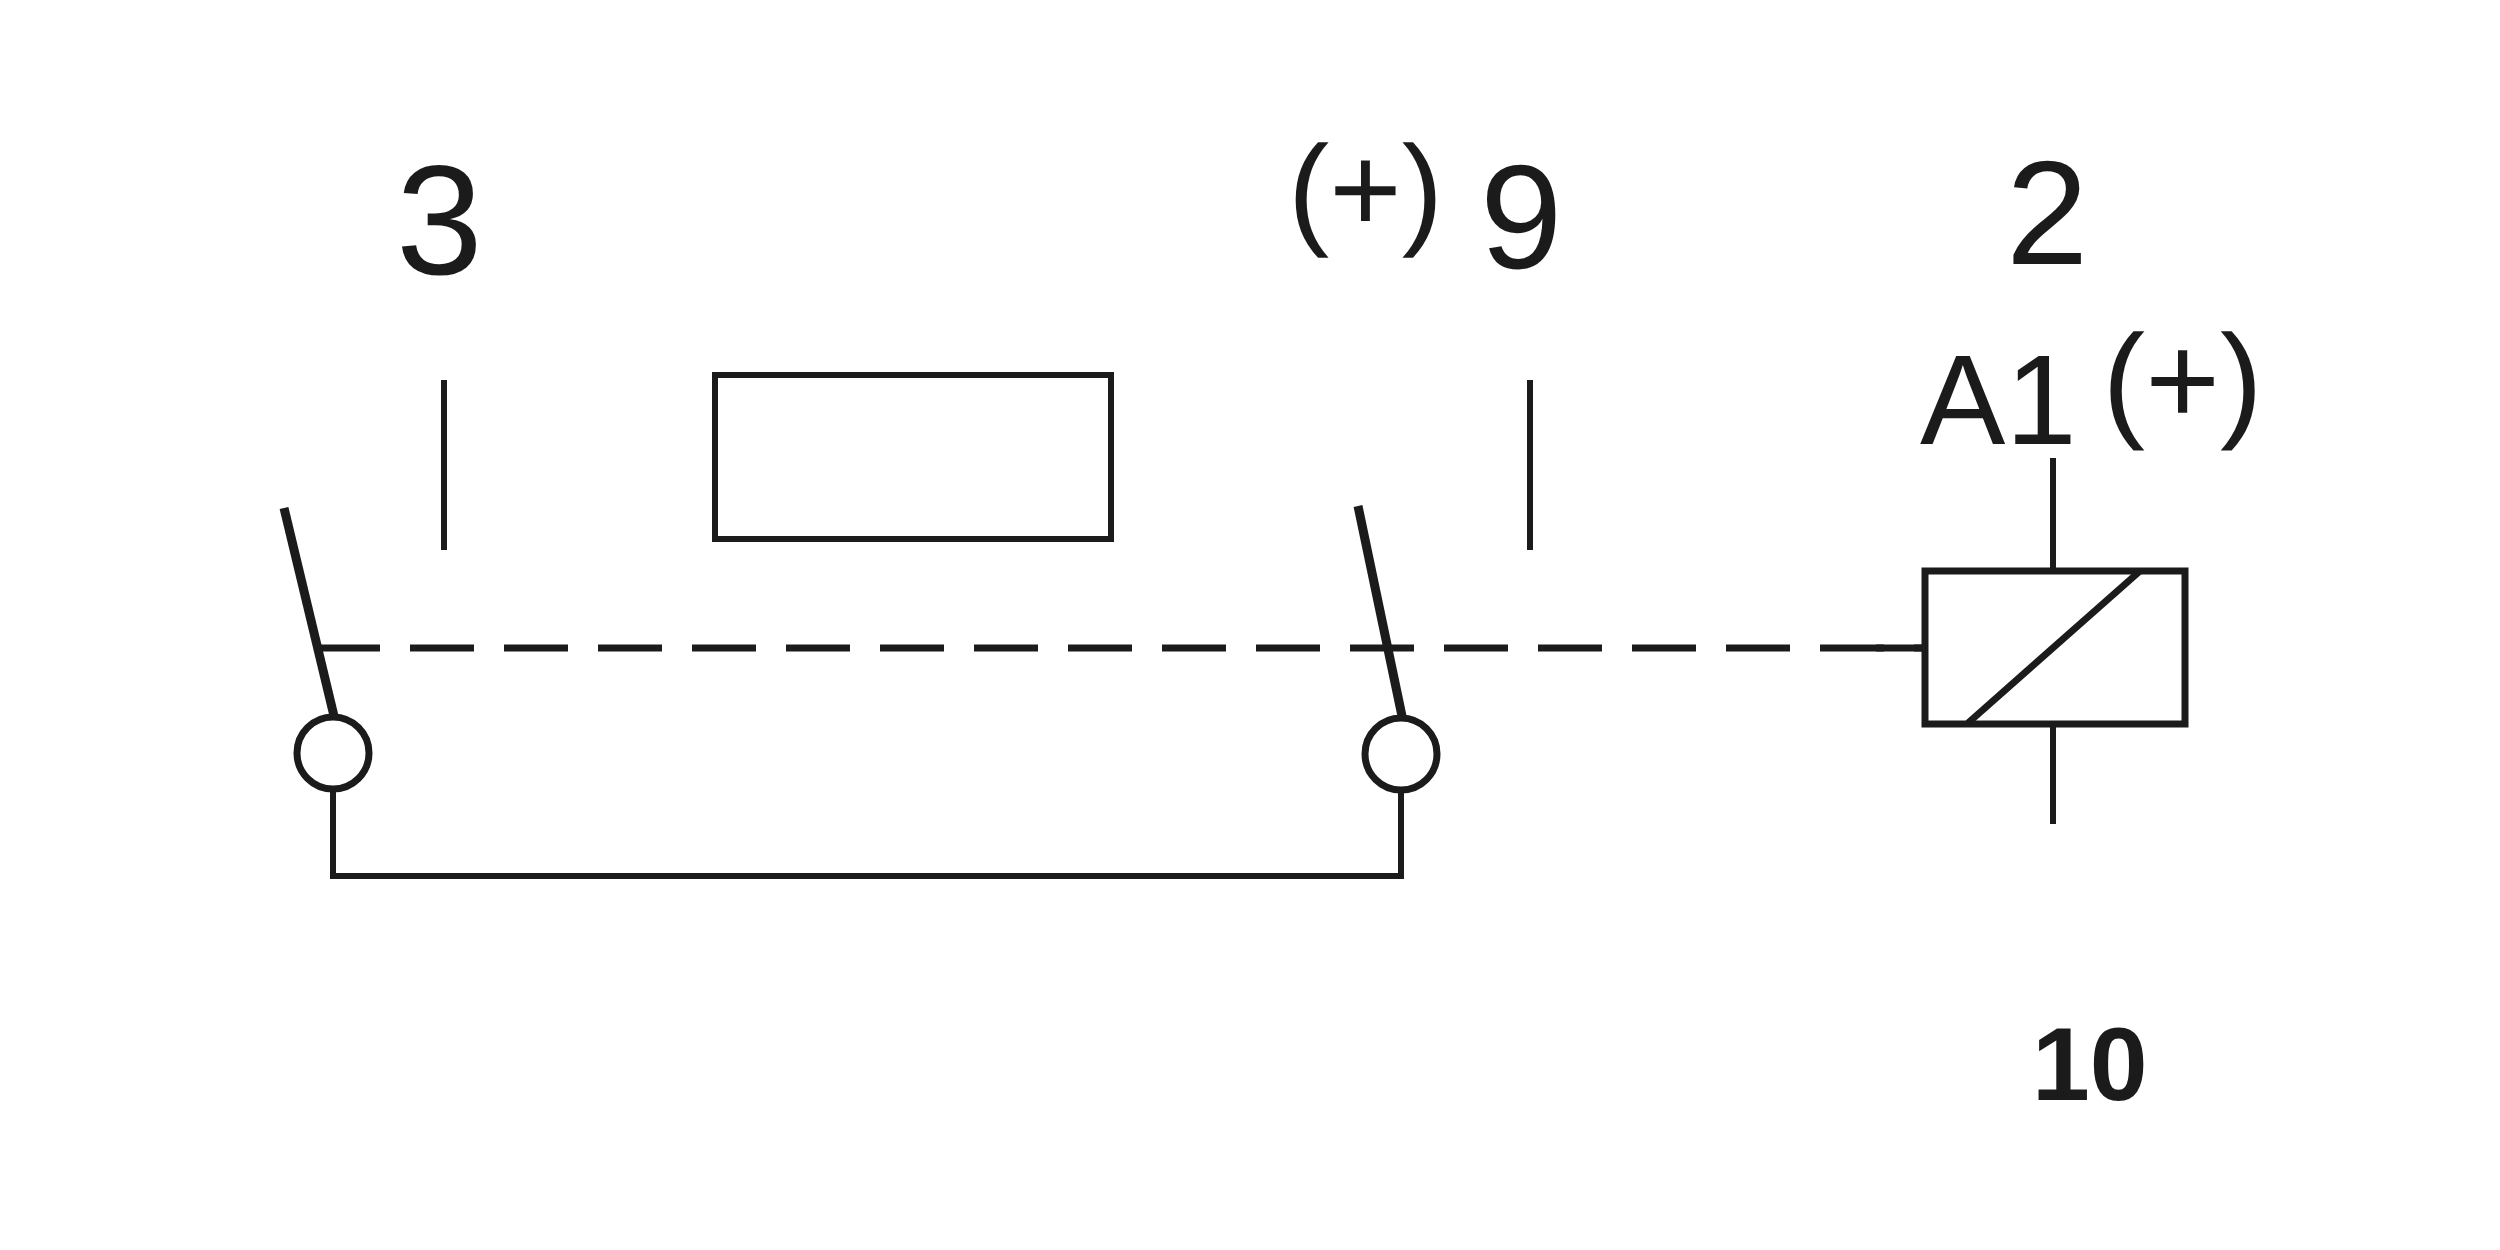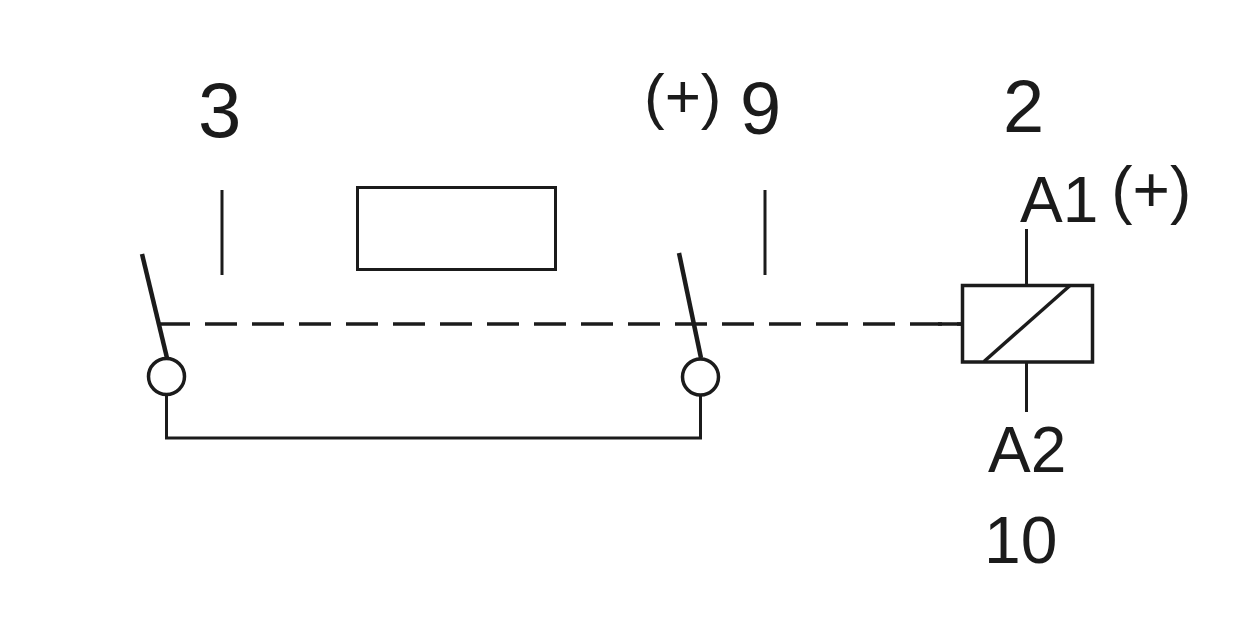--- a/index.html
+++ b/index.html
@@ -53,21 +53,20 @@
 
   <div class="lbl" style="left:198px; top:71px; font-size:78px;">3</div>
 
 
   <div class="lbl" style="left:644px; top:65px; font-size:62px;">(+)</div>
 
   <div class="lbl" style="left:740px; top:72px; font-size:74px;">9</div>
 
   <div class="lbl" style="left:1003px; top:70px; font-size:74px;">2</div>
 
-  <div class="lbl" style="left:1020px; top:168px; font-size:64px;">
+  <div class="lbl" style="left:960px; top:168px; font-size:64px;">
     <span>A1</span><span class="pol-raised">(+)</span>
   </div>
 
-  <div class="lbl" style="left:988px; top:418px; font-size:64px;">A2</div>
 
-  <div class="lbl" style="left:984px; top:507px; font-size:66px;">10</div>
+  <div class="lbl" style="left:1016px; top:507px; font-size:52px;font-weight:bold;">10</div>
 
 </div>
 
 </body></html>

